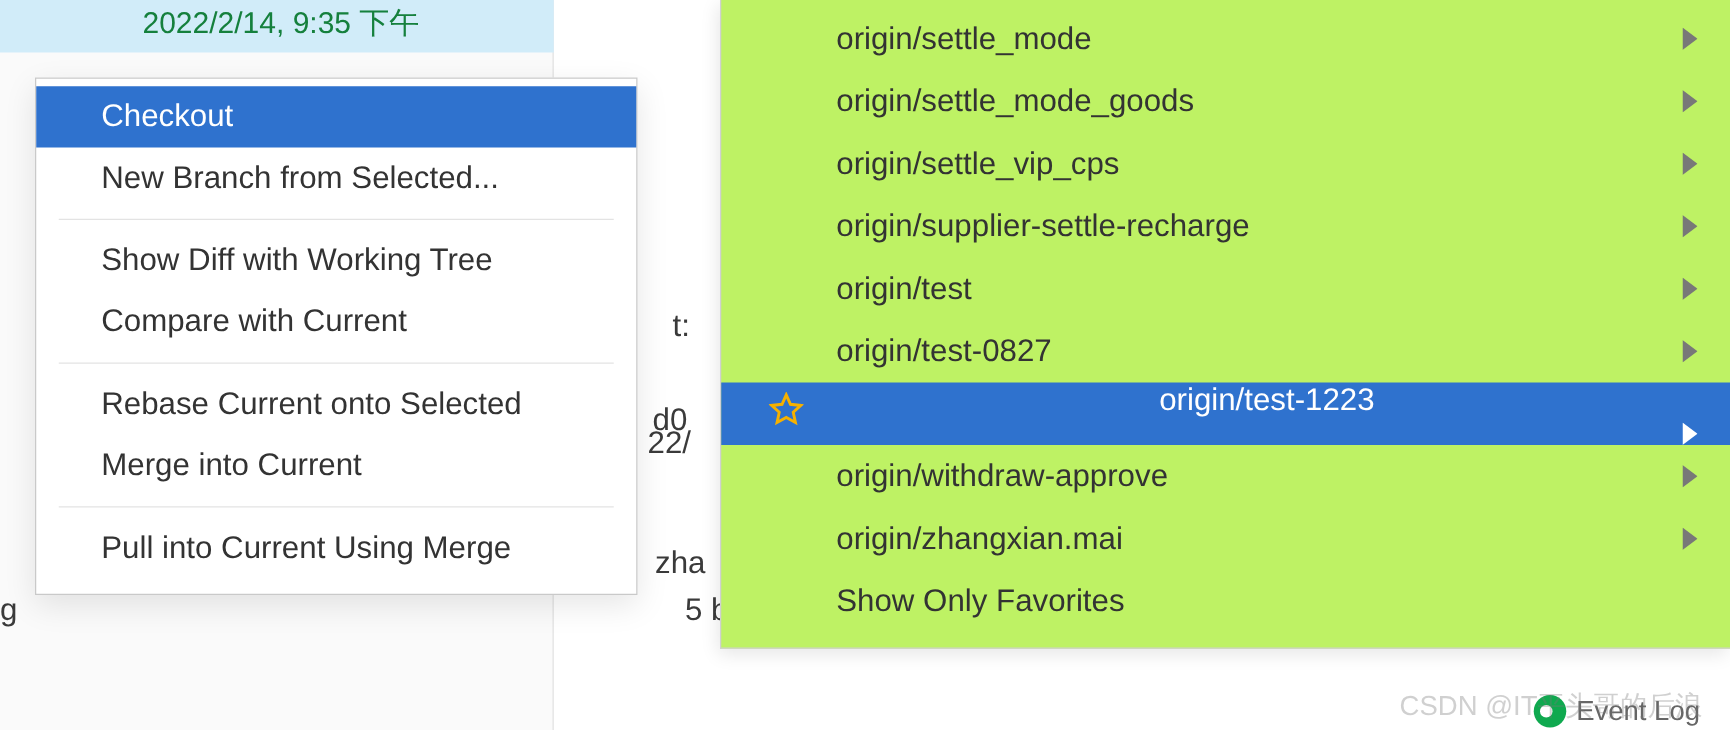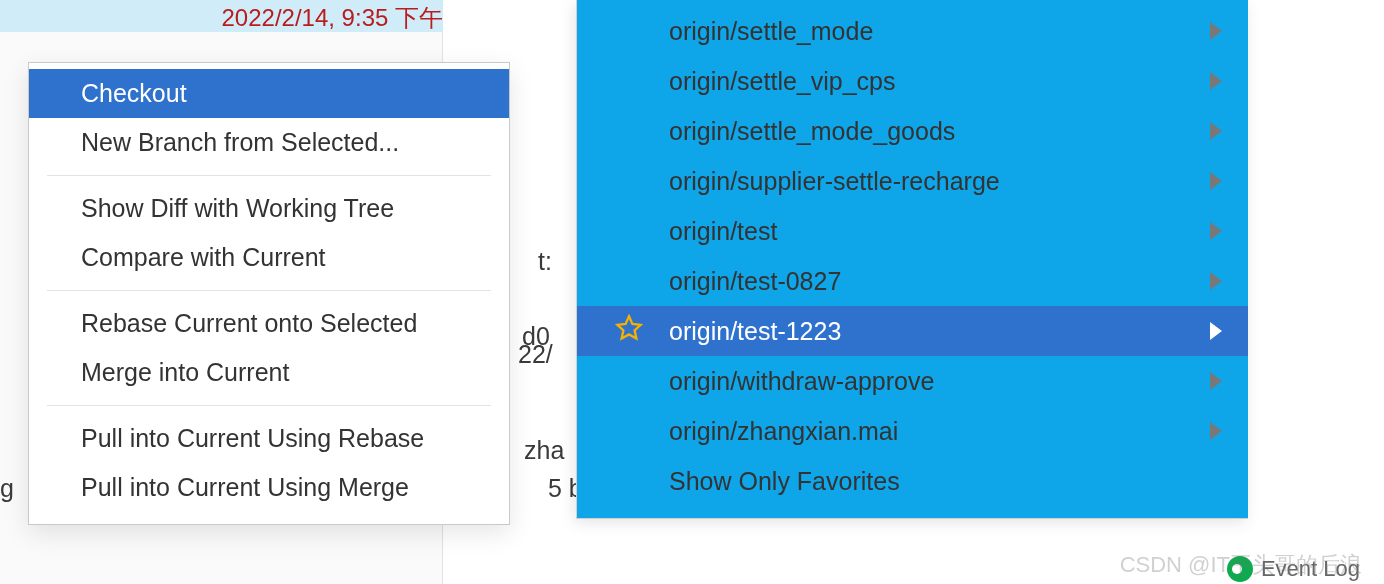--- a/index.html
+++ b/index.html
@@ -20,27 +20,26 @@
     left: 0; top: 0;
     width: 443px;
     height: 584px;
     background: #fafafa;
     border-right: 1px solid #e2e2e2;
   }
   .timestamp {
     position: absolute;
     left: 0; top: 0;
     width: 443px;
-    height: 32px;
+    height: 42px;
     background: #d1ecf9;
-    color: #b91c1c;
+    color: #15803d;
     font-size: 24px;
     padding-left: 114px;
     padding-top: 2px;
-    text-align: right;
   }
   .bg-frag {
     position: absolute;
     color: #3a3a3a;
     font-size: 25px;
     white-space: nowrap;
   }
 
   
   .context-menu {
@@ -68,41 +67,42 @@
     height: 1px;
     background: #e3e3e3;
     margin: 8px 18px;
   }
 
   
   .branch-menu {
     position: absolute;
     left: 576px;
     top: 0;
-    width: 672px;
-    background: #0ea5e9;
+    width: 808px;
+    background: #bef264;
     border-left: 1px solid #d0d0d0;
     border-bottom: 1px solid #d0d0d0;
     box-shadow: -2px 4px 14px rgba(0,0,0,0.10);
     padding-top: 6px;
     padding-bottom: 12px;
   }
   .bm-item {
     display: flex;
     align-items: center;
     height: 50px;
     padding-left: 38px;
     padding-right: 26px;
     font-size: 25px;
     color: #333;
     position: relative;
   }
   .bm-item.selected {
     background: #2f72ce;
     color: #fff;
+    flex-direction: column;
   }
   .bm-item .star {
     position: absolute;
     left: 38px;
     top: 50%;
     transform: translateY(-50%);
   }
   .bm-item .label {
     margin-left: 54px;
     flex: 1;
@@ -165,43 +165,42 @@
 <div class="context-menu">
   <div class="cm-item selected">Checkout</div>
   <div class="cm-item">New Branch from Selected...</div>
   <div class="cm-sep"></div>
   <div class="cm-item">Show Diff with Working Tree</div>
   <div class="cm-item">Compare with Current</div>
   <div class="cm-sep"></div>
   <div class="cm-item">Rebase Current onto Selected</div>
   <div class="cm-item">Merge into Current</div>
   <div class="cm-sep"></div>
-  <div class="cm-item">Pull into Current Using Rebase</div>
   <div class="cm-item">Pull into Current Using Merge</div>
 </div>
 
 <div class="branch-menu" id="branch-menu">
     <div class="bm-item">
       <span class="label">origin/settle_mode</span>
       <span class="arrow">
         <svg width="12" height="18">
           <polygon points="0,0 12,9 0,18"></polygon>
         </svg>
       </span>
     </div>
     <div class="bm-item">
+      <span class="label">origin/settle_mode_goods</span>
+      <span class="arrow">
+        <svg width="12" height="18">
+          <polygon points="0,0 12,9 0,18"></polygon>
+        </svg>
+      </span>
+    </div>
+    <div class="bm-item">
       <span class="label">origin/settle_vip_cps</span>
-      <span class="arrow">
-        <svg width="12" height="18">
-          <polygon points="0,0 12,9 0,18"></polygon>
-        </svg>
-      </span>
-    </div>
-    <div class="bm-item">
-      <span class="label">origin/settle_mode_goods</span>
       <span class="arrow">
         <svg width="12" height="18">
           <polygon points="0,0 12,9 0,18"></polygon>
         </svg>
       </span>
     </div>
     <div class="bm-item">
       <span class="label">origin/supplier-settle-recharge</span>
       <span class="arrow">
         <svg width="12" height="18">

